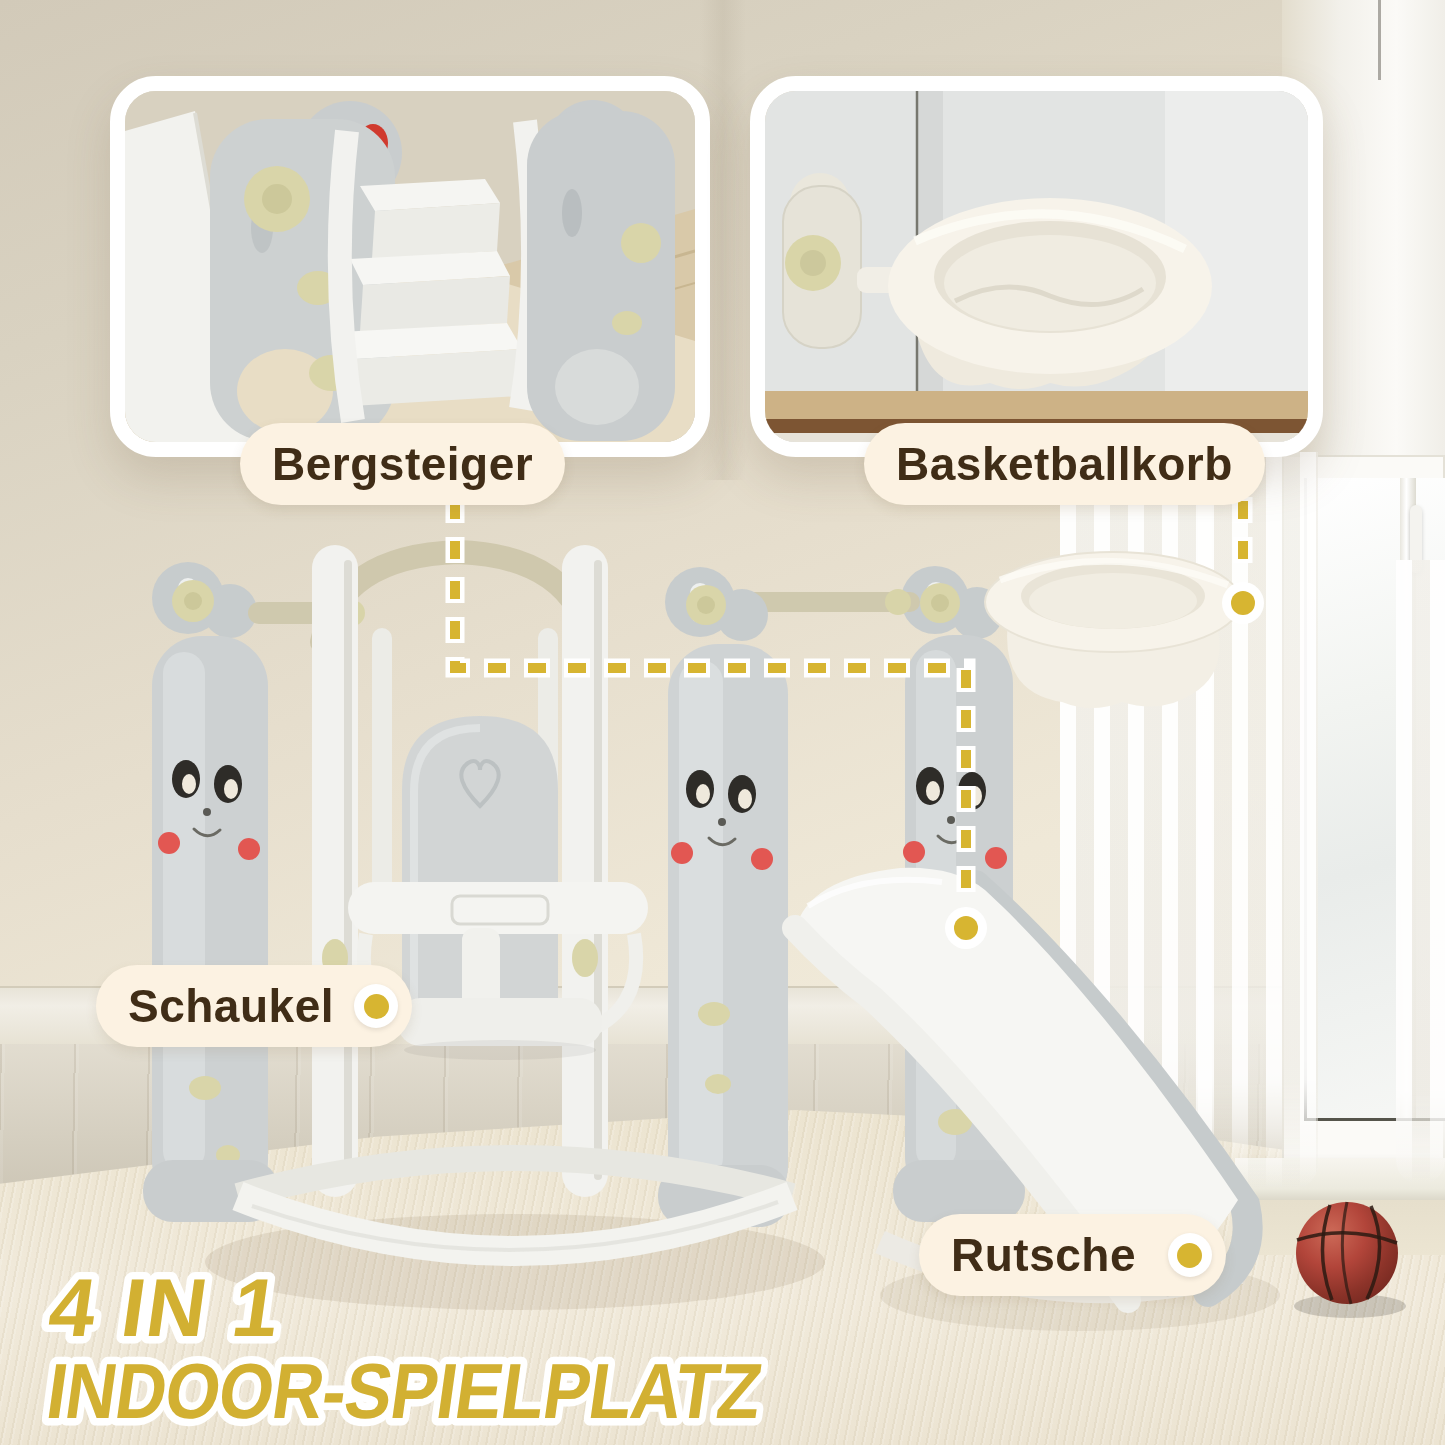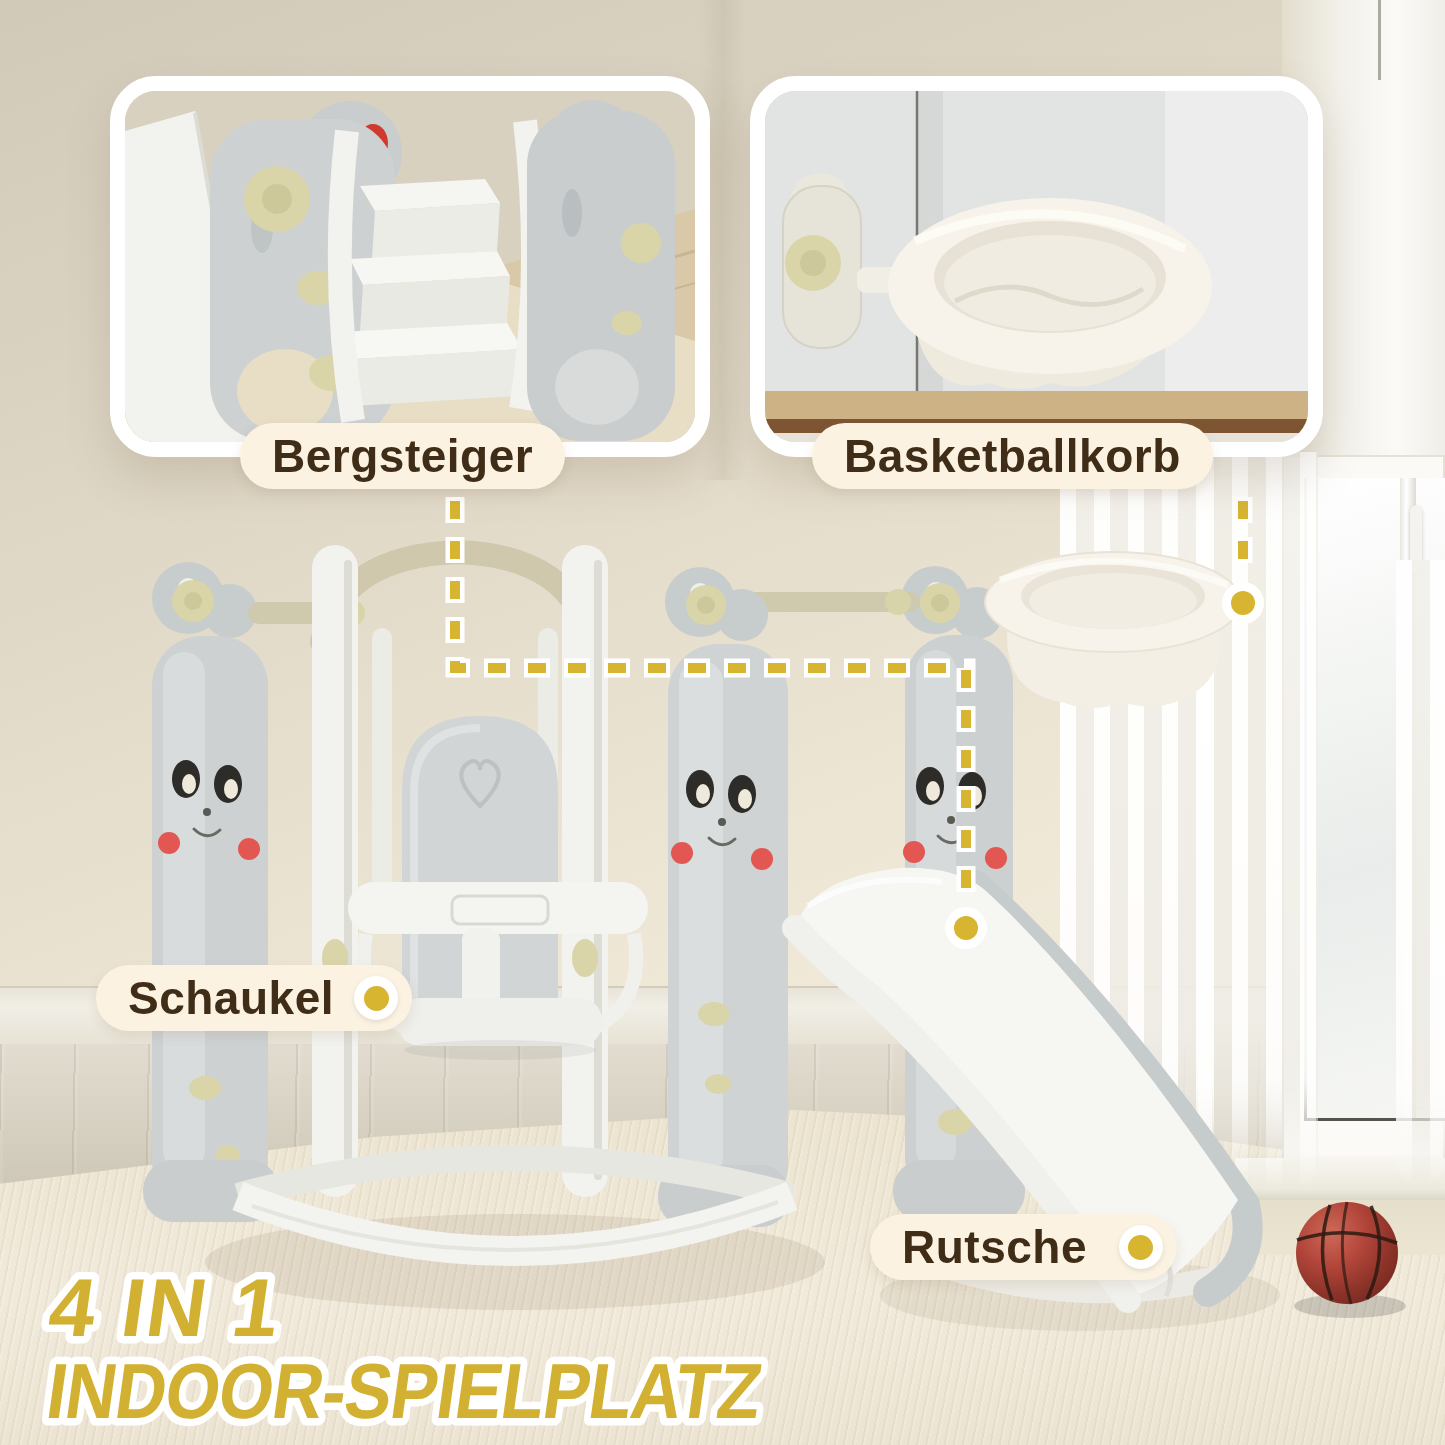--- a/index.html
+++ b/index.html
@@ -52,21 +52,21 @@
   .curtain-c{left:1396px;top:560px;width:49px;height:625px;
     background:linear-gradient(180deg,rgba(250,249,246,.9),rgba(243,241,235,.85) 85%,rgba(243,241,235,0));}
   
   .inset{position:absolute;border:15px solid #ffffff;border-radius:46px;overflow:hidden;z-index:6;
     background:#dcd5c5;box-shadow:0 22px 45px rgba(110,90,60,.18);}
   .inset-left{left:110px;top:76px;width:570px;height:351px;}
   .inset-right{left:750px;top:76px;width:543px;height:351px;}
   .inset svg{display:block;width:100%;height:100%;}
   
   .pill{position:absolute;display:flex;align-items:center;background:#fcf2e2;border-radius:44px;height:66px;
-    padding:0 32px;font-weight:700;font-size:46px;line-height:1;color:#402d17;letter-spacing:.5px;z-index:7;
+    padding:8px 32px;font-weight:700;font-size:46px;line-height:1;color:#402d17;letter-spacing:.5px;z-index:7;
     box-shadow:0 5px 12px rgba(120,95,60,.12);white-space:nowrap;}
   .dot-wrap{width:44px;height:44px;border-radius:50%;background:#ffffff;display:flex;align-items:center;
     justify-content:center;margin:0 -18px 0 20px;box-shadow:0 2px 5px rgba(0,0,0,.10);}
   .dot{width:25px;height:25px;border-radius:50%;background:#d7b531;}
   
   .scene{position:absolute;inset:0;z-index:5;}
   .title-svg{position:absolute;left:24px;top:1248px;width:990px;height:195px;z-index:7;}
   .title-svg text{font-family:"Liberation Sans",sans-serif;font-weight:bold;fill:#d2b032;
     stroke:#ffffff;stroke-width:15px;stroke-linejoin:round;paint-order:stroke;}
 </style>
@@ -310,30 +310,30 @@
       <ellipse cx="285" cy="186" rx="116" ry="56" fill="#e7e2d5"></ellipse>
       <ellipse cx="285" cy="192" rx="106" ry="48" fill="#f0ece1"></ellipse>
       <path d="M190 210 Q240 185 285 205 Q335 225 378 198" fill="none" stroke="#ded9cb" stroke-width="5"></path>
       <path d="M150 150 Q285 92 420 158" fill="none" stroke="#fdfbf6" stroke-width="9" opacity=".85"></path>
     </svg>
   </div>
 
   <div class="pill" style="left:240px;top:423px;">
     <span>Bergsteiger</span>
   </div>
-  <div class="pill" style="left:812px;top:423px;">
+  <div class="pill" style="left:864px;top:423px;">
     <span>Basketballkorb</span>
   </div>
   <div class="pill" style="left:96px;top:917px;margin-top:48px;">
     <span>Schaukel</span>
     <span class="dot-wrap">
         <span class="dot"></span>
       </span>
   </div>
-  <div class="pill" style="left:870px;top:1214px;gap:12px;">
+  <div class="pill" style="left:919px;top:1214px;gap:12px;">
     <span>Rutsche</span>
     <span class="dot-wrap">
         <span class="dot"></span>
       </span>
   </div>
 
   <svg class="title-svg" viewBox="0 0 990 195">
     <text transform="translate(22,88) skewX(-8)" font-size="82" letter-spacing="2">4 IN 1</text>
     <text transform="translate(20,170) skewX(-8) scale(0.9,1)" font-size="78" letter-spacing="-1">INDOOR-SPIELPLATZ</text>
   </svg>

